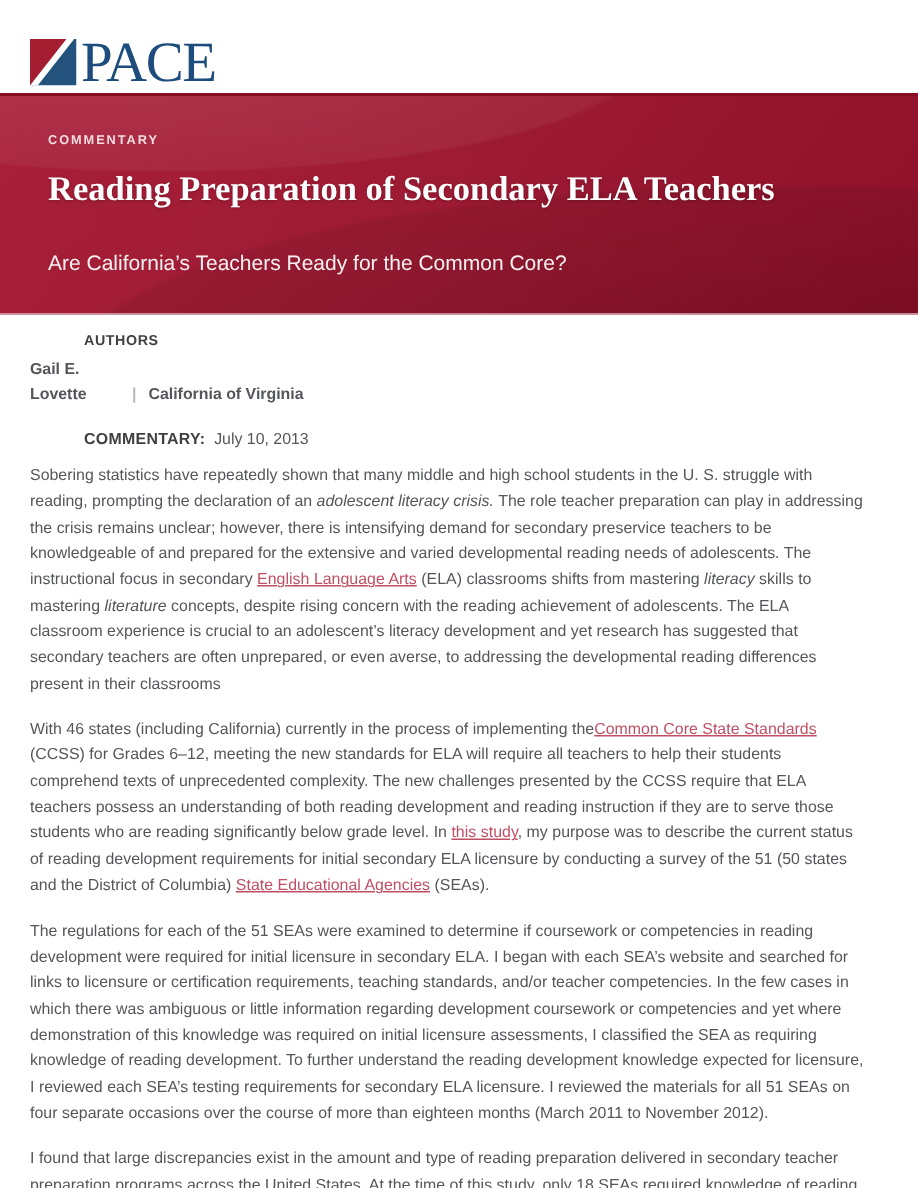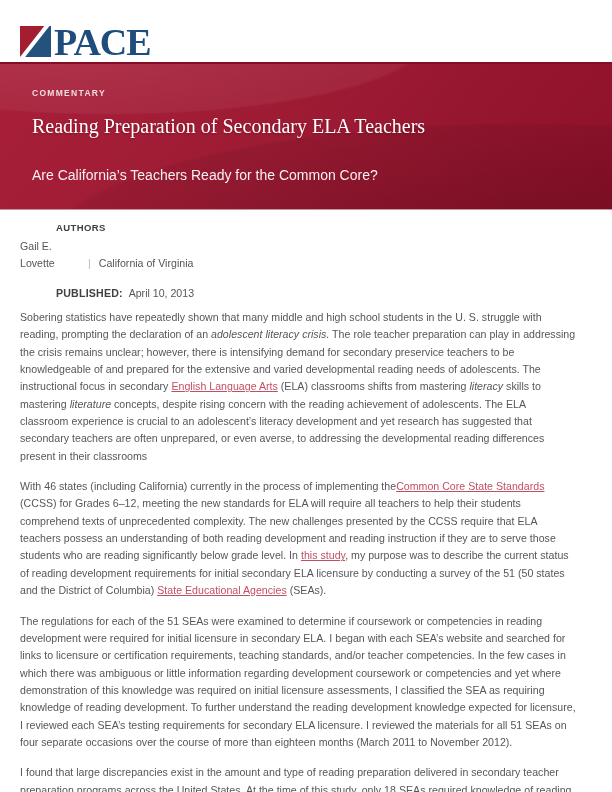--- a/index.html
+++ b/index.html
@@ -5,51 +5,51 @@
   html,body{margin:0;padding:0;background:#ffffff;}
   .page{
     position:relative;width:612px;height:792px;background:#ffffff;overflow:hidden;
     font-family:"Liberation Sans", sans-serif;
   }
   
   .top-bar{position:absolute;top:0;left:0;width:612px;height:62px;background:#ffffff;}
   .logo{position:absolute;left:20px;top:26px;display:flex;align-items:flex-end;gap:3px;}
   .logo-mark{width:31px;height:31px;display:block;}
   .logo-text{
-    font-family:"Liberation Serif", serif;font-weight:700;font-size:38px;line-height:30px;
+    font-family:"Liberation Serif", serif;font-weight:400;font-size:38px;line-height:30px;
     color:#1E4C7C;letter-spacing:-1px;
   }
   
   .hero{
     position:absolute;top:62px;left:0;width:612px;height:148px;box-sizing:border-box;
     padding:24px 30px 0 32px;
     background:
       radial-gradient(115% 120% at 18% -20%, rgba(255,255,255,0.10) 0%, rgba(255,255,255,0.05) 45%, rgba(255,255,255,0) 46%),
       radial-gradient(140% 160% at 85% 130%, rgba(0,0,0,0.18) 0%, rgba(0,0,0,0.07) 55%, rgba(0,0,0,0) 56%),
       linear-gradient(128deg, #A81F39 0%, #9E1B34 45%, #8E1029 100%);
     border-top:2px solid #850E24;
     border-bottom:1px solid #C9939E;
   }
   .eyebrow{
     color:#F2DCE0;font-size:8.5px;font-weight:700;letter-spacing:1.3px;margin:0 0 13px 0;
   }
   .hero-title{
-    font-family:"Liberation Serif", serif;font-weight:400;color:#FFFFFF;
-    font-size:20px;line-height:30.5px;margin:0;width:490px;
+    font-family:"Liberation Serif", serif;font-weight:700;color:#FFFFFF;
+    font-size:23px;line-height:30.5px;margin:0;width:490px;
     text-shadow:0 1px 2px rgba(0,0,0,0.25);
   }
   .hero-subtitle{
     color:#F8F0F1;font-size:14px;line-height:18px;margin:24px 0 0 0;font-weight:400;
   }
   
   .content{position:absolute;top:222px;left:20px;width:572px;}
   .authors-label, .published-label{
     color:#3F4043;font-weight:700;font-size:9.5px;letter-spacing:0.4px;margin-left:36px;
   }
-  .author-row{display:flex;align-items:flex-end;margin-top:5px;color:#55565B;font-size:10.6px;}
+  .author-row{display:flex;align-items:flex-end;margin-top:5px;color:#55565B;font-size:10.6px;font-weight:bold;}
   .author-name{width:68px;line-height:17px;}
   .author-sep{color:#B9BABE;padding:0 8px 0 0;line-height:17px;}
   .author-affil{line-height:17px;}
   .published-row{margin-top:13px;font-size:10.6px;line-height:17px;color:#55565B;}
   .published-row .published-label{font-size:10.6px;letter-spacing:0.2px;}
   .article-body{margin-top:7px;}
   .para{
     color:#55565B;font-size:10.6px;line-height:17.35px;margin:0 16px 13px 0;
     letter-spacing:0.02px;
   }
@@ -79,22 +79,22 @@
   </div>
 
   <div class="content">
     <div class="authors-label">AUTHORS</div>
     <div class="author-row">
       <div class="author-name">Gail E. Lovette</div>
       <div class="author-sep">|</div>
       <div class="author-affil">California of Virginia</div>
     </div>
     <div class="published-row">
-      <span class="published-label">PUBLISHED:</span>
-      <span>&nbsp;<span>April 10, 2013</span></span>
+      <span class="published-label">COMMENTARY:</span>
+      <span>&nbsp;<span>July 10, 2013</span></span>
     </div>
     <div class="article-body">
         <p class="para"><span>Sobering statistics have repeatedly shown that many middle and high school students in the U. S. struggle with reading, prompting the declaration of an </span><em>adolescent literacy crisis.</em><span> The role teacher preparation can play in addressing the crisis remains unclear; however, there is intensifying demand for secondary preservice teachers to be knowledgeable of and prepared for the extensive and varied developmental reading needs of adolescents. The instructional focus in secondary </span><a class="link" href="#">English Language Arts</a><span> (ELA) classrooms shifts from mastering </span><em>literacy</em><span> skills to mastering </span><em>literature</em><span> concepts, despite rising concern with the reading achievement of adolescents. The ELA classroom experience is crucial to an adolescent’s literacy development and yet research has suggested that secondary teachers are often unprepared, or even averse, to addressing the developmental reading differences present in their classrooms</span></p>
         <p class="para"><span>With 46 states (including California) currently in the process of implementing the</span><a class="link" href="#">Common Core State Standards</a><span> (CCSS) for Grades 6–12, meeting the new standards for ELA will require all teachers to help their students comprehend texts of unprecedented complexity. The new challenges presented by the CCSS require that ELA teachers possess an understanding of both reading development and reading instruction if they are to serve those students who are reading significantly below grade level. In </span><a class="link" href="#">this study</a><span>, my purpose was to describe the current status of reading development requirements for initial secondary ELA licensure by conducting a survey of the 51 (50 states and the District of Columbia) </span><a class="link" href="#">State Educational Agencies</a><span> (SEAs).</span></p>
         <p class="para"><span>The regulations for each of the 51 SEAs were examined to determine if coursework or competencies in reading development were required for initial licensure in secondary ELA. I began with each SEA’s website and searched for links to licensure or certification requirements, teaching standards, and/or teacher competencies. In the few cases in which there was ambiguous or little information regarding development coursework or competencies and yet where demonstration of this knowledge was required on initial licensure assessments, I classified the SEA as requiring knowledge of reading development. To further understand the reading development knowledge expected for licensure, I reviewed each SEA’s testing requirements for secondary ELA licensure. I reviewed the materials for all 51 SEAs on four separate occasions over the course of more than eighteen months (March 2011 to November 2012).</span></p>
         <p class="para"><span>I found that large discrepancies exist in the amount and type of reading preparation delivered in secondary teacher preparation programs across the United States. At the time of this study, only 18 SEAs required knowledge of reading development at both the middle and secondary levels, with California among them. However, only five of these SEAs expect demonstration of reading</span></p>
       </div>
   </div>
 
 </div>

